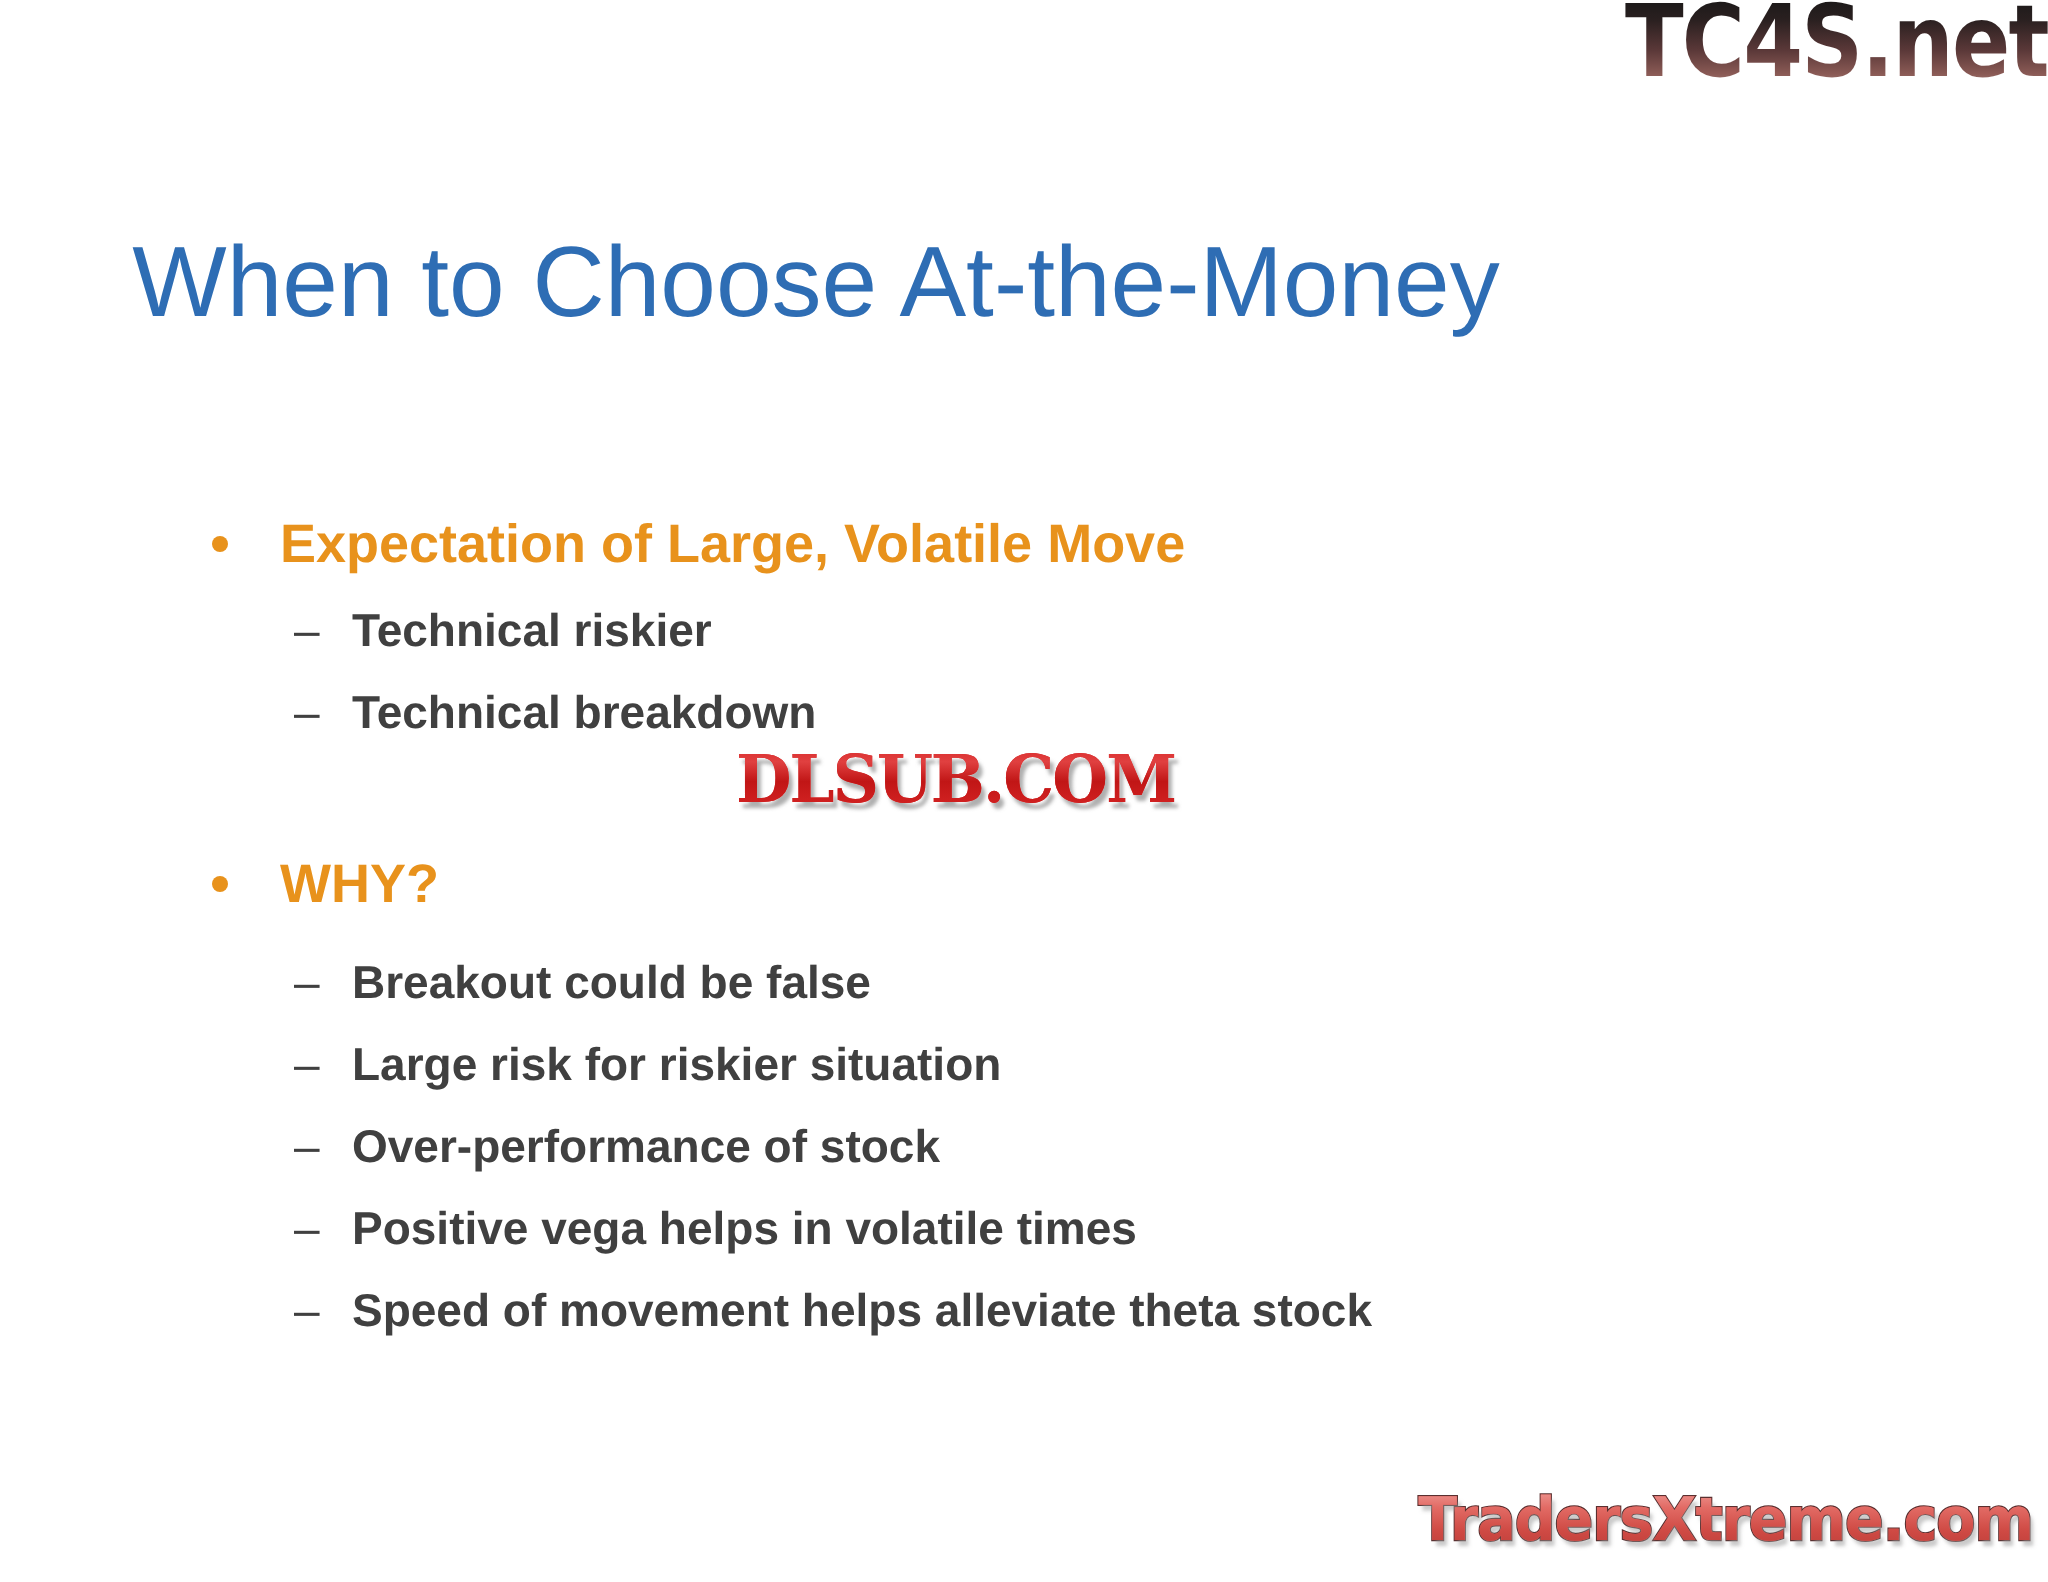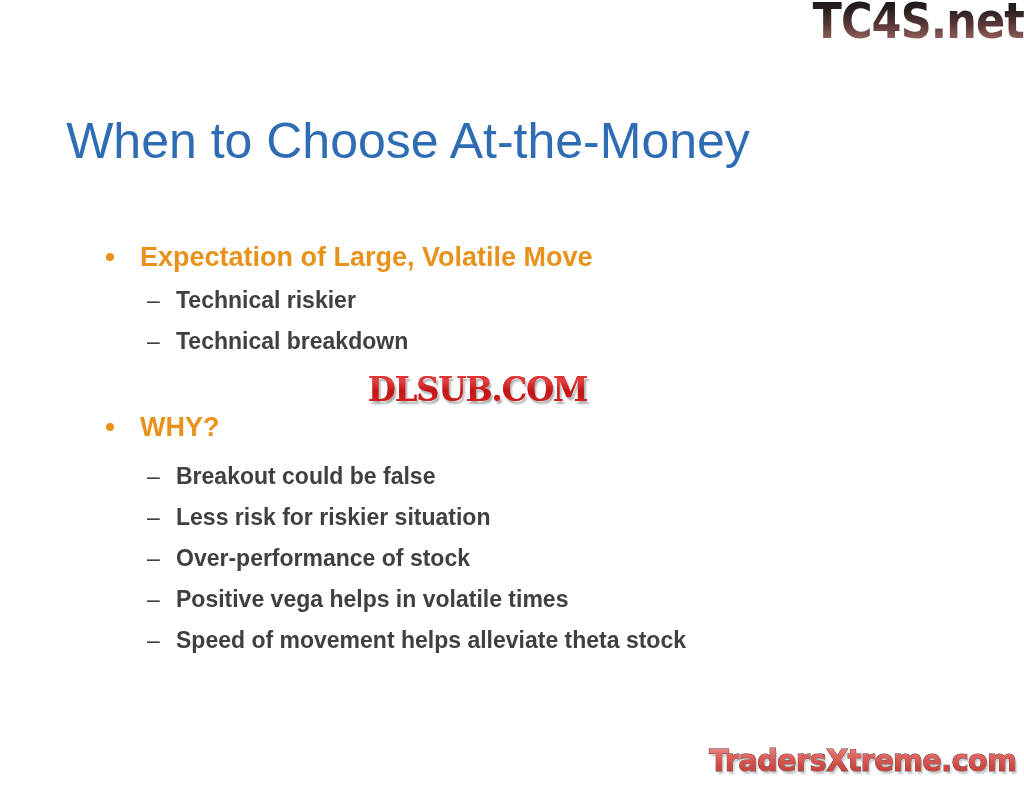--- a/index.html
+++ b/index.html
@@ -102,21 +102,21 @@
   .lvl2 .bullet-dash {
     position: absolute;
     left: 51px;
     top: 0;
     color: #404040;
     font-weight: normal;
     font-size: 23px;
     line-height: 29px;
   }
 
-  .sp-group-1 { margin-top: 0px; }
+  .sp-group-1 { margin-top: 15px; }
   .sp-sub-first { margin-top: 12px; }
   .sp-sub      { margin-top: 12px; }
   .sp-group-2  { margin-top: 54px; }
   .sp-sub-first-2 { margin-top: 18px; }
   .sp-sub-2    { margin-top: 12px; }
 
   
   .wm-dlsub {
     position: absolute;
     left: 368px;
@@ -238,21 +238,21 @@
       <span>WHY?</span>
     </div>
 
     <div class="lvl2 sp-sub-first-2">
       <span class="bullet-dash">–</span>
       <span>Breakout could be false</span>
     </div>
 
     <div class="lvl2 sp-sub-2">
       <span class="bullet-dash">–</span>
-      <span>Less risk for riskier situation</span>
+      <span>Large risk for riskier situation</span>
     </div>
 
     <div class="lvl2 sp-sub-2">
       <span class="bullet-dash">–</span>
       <span>Over-performance of stock</span>
     </div>
 
     <div class="lvl2 sp-sub-2">
       <span class="bullet-dash">–</span>
       <span>Positive vega helps in volatile times</span>

